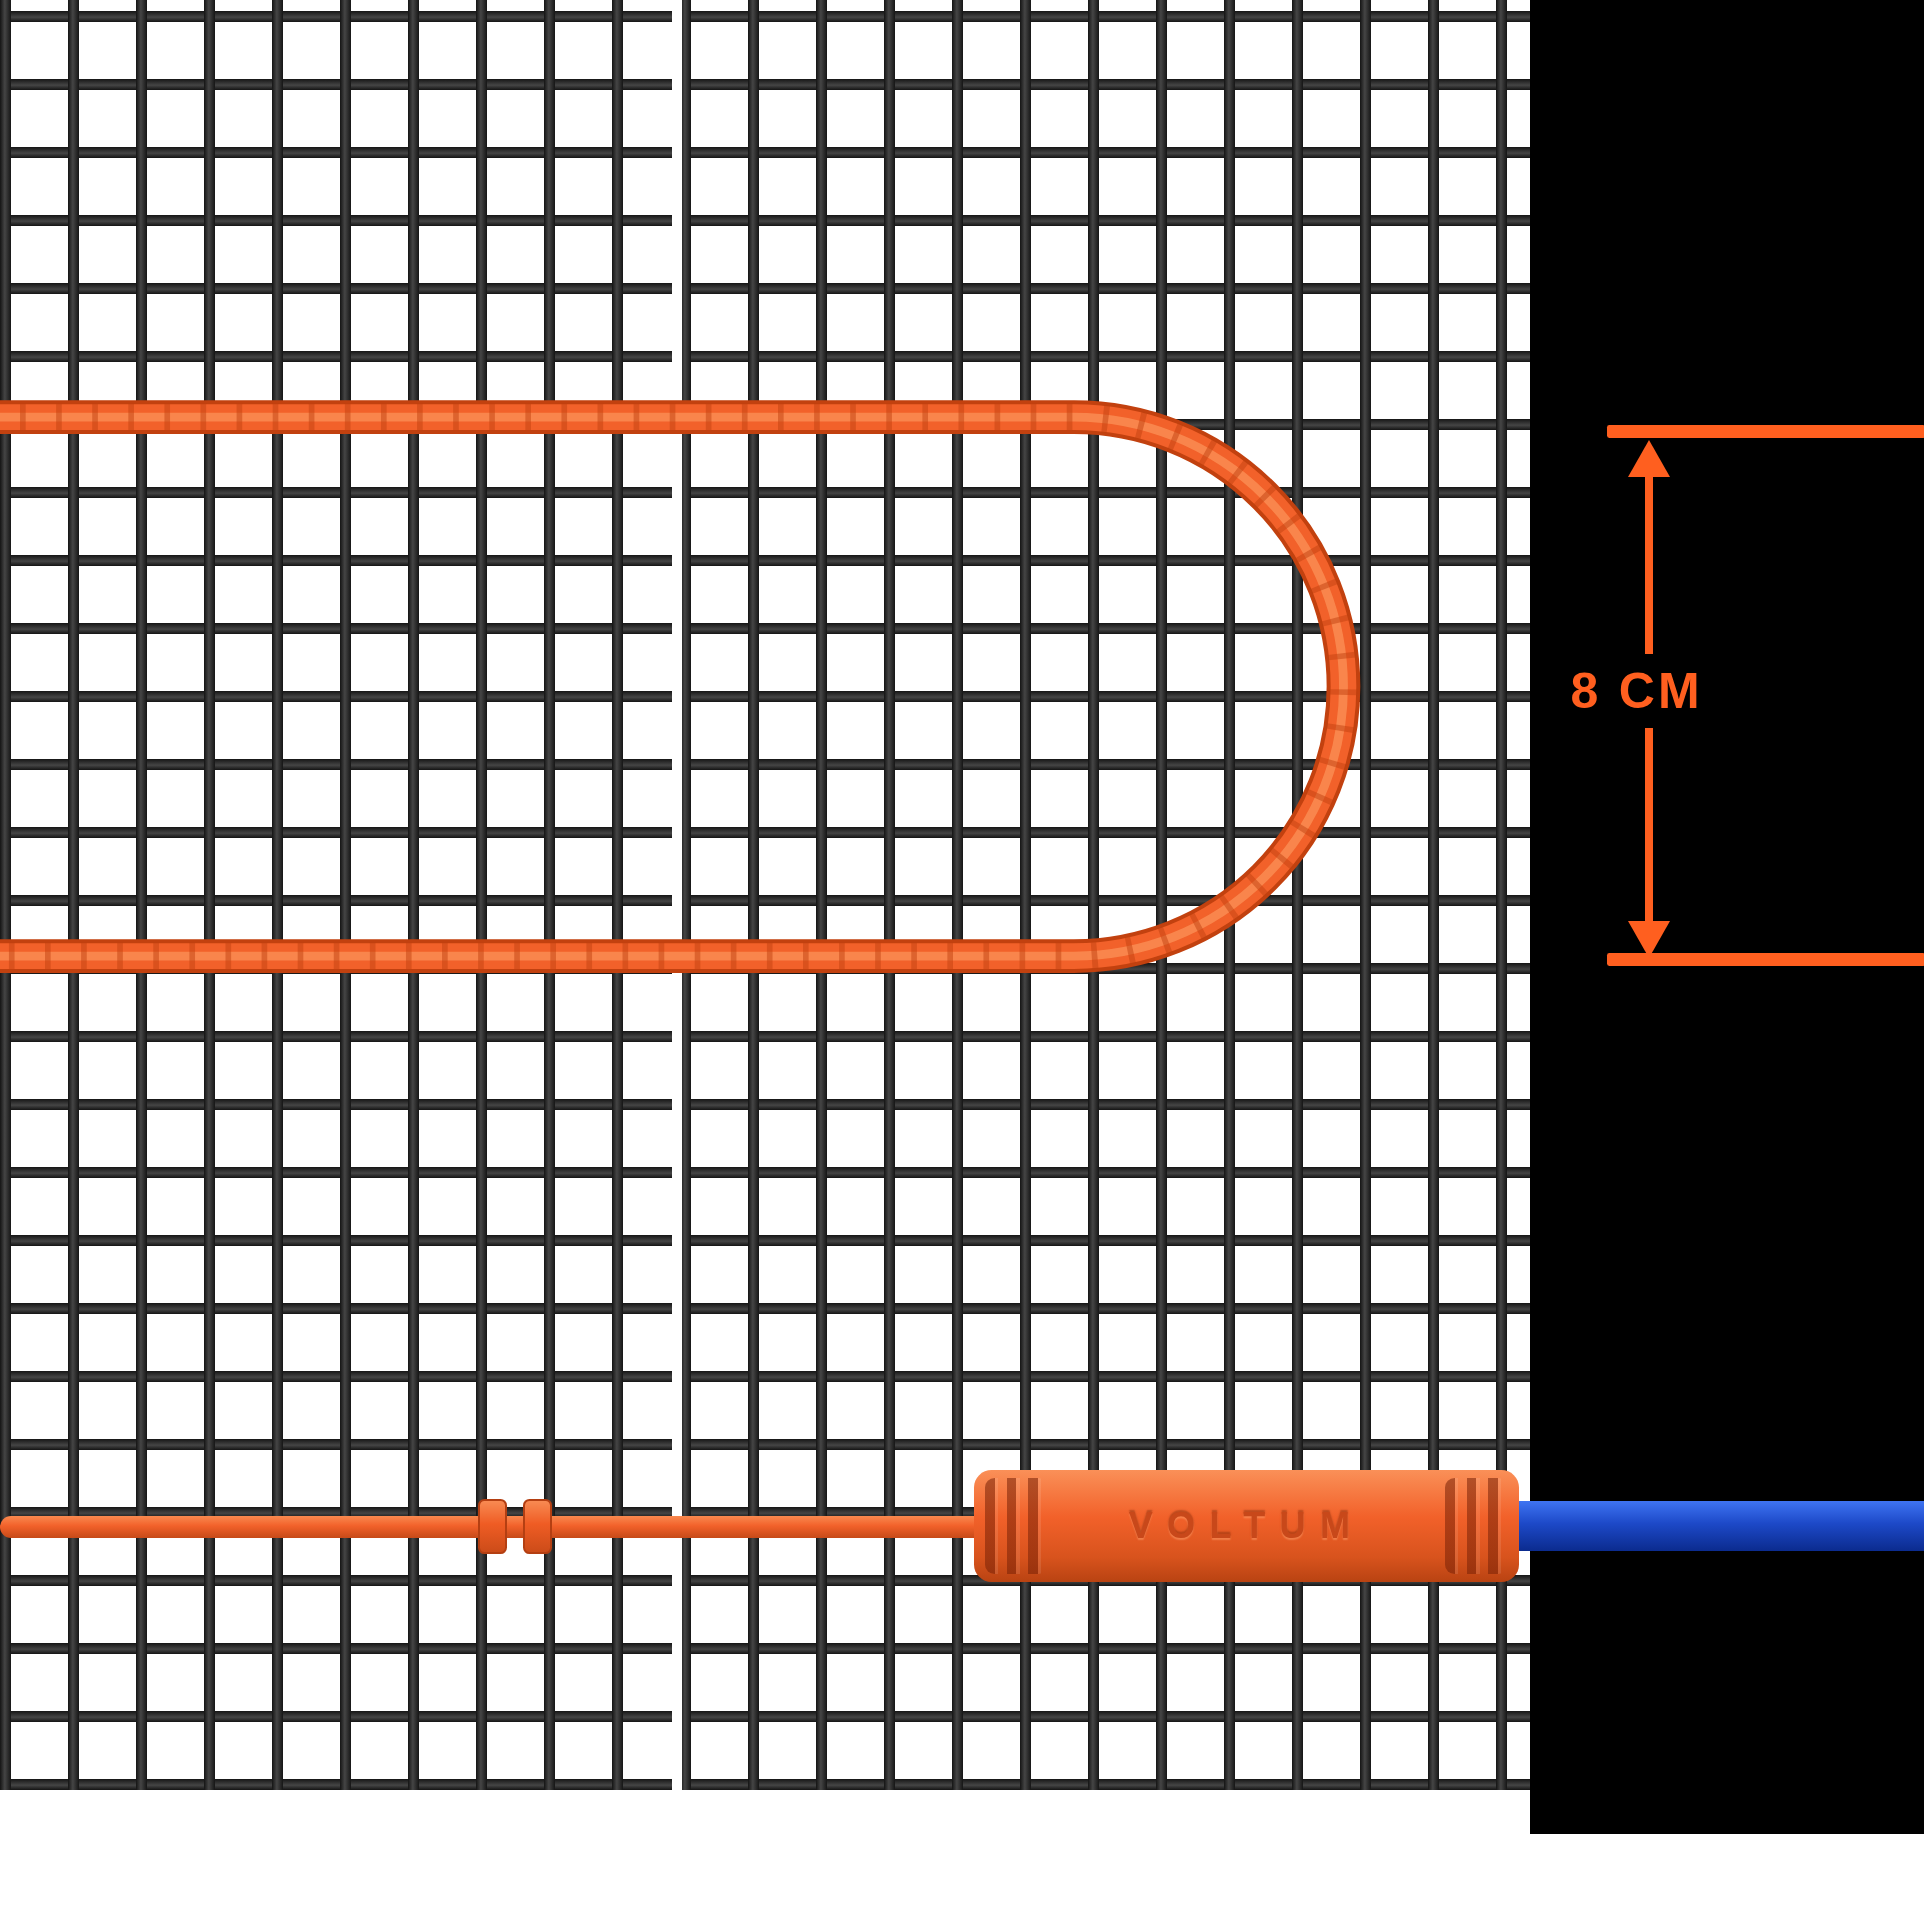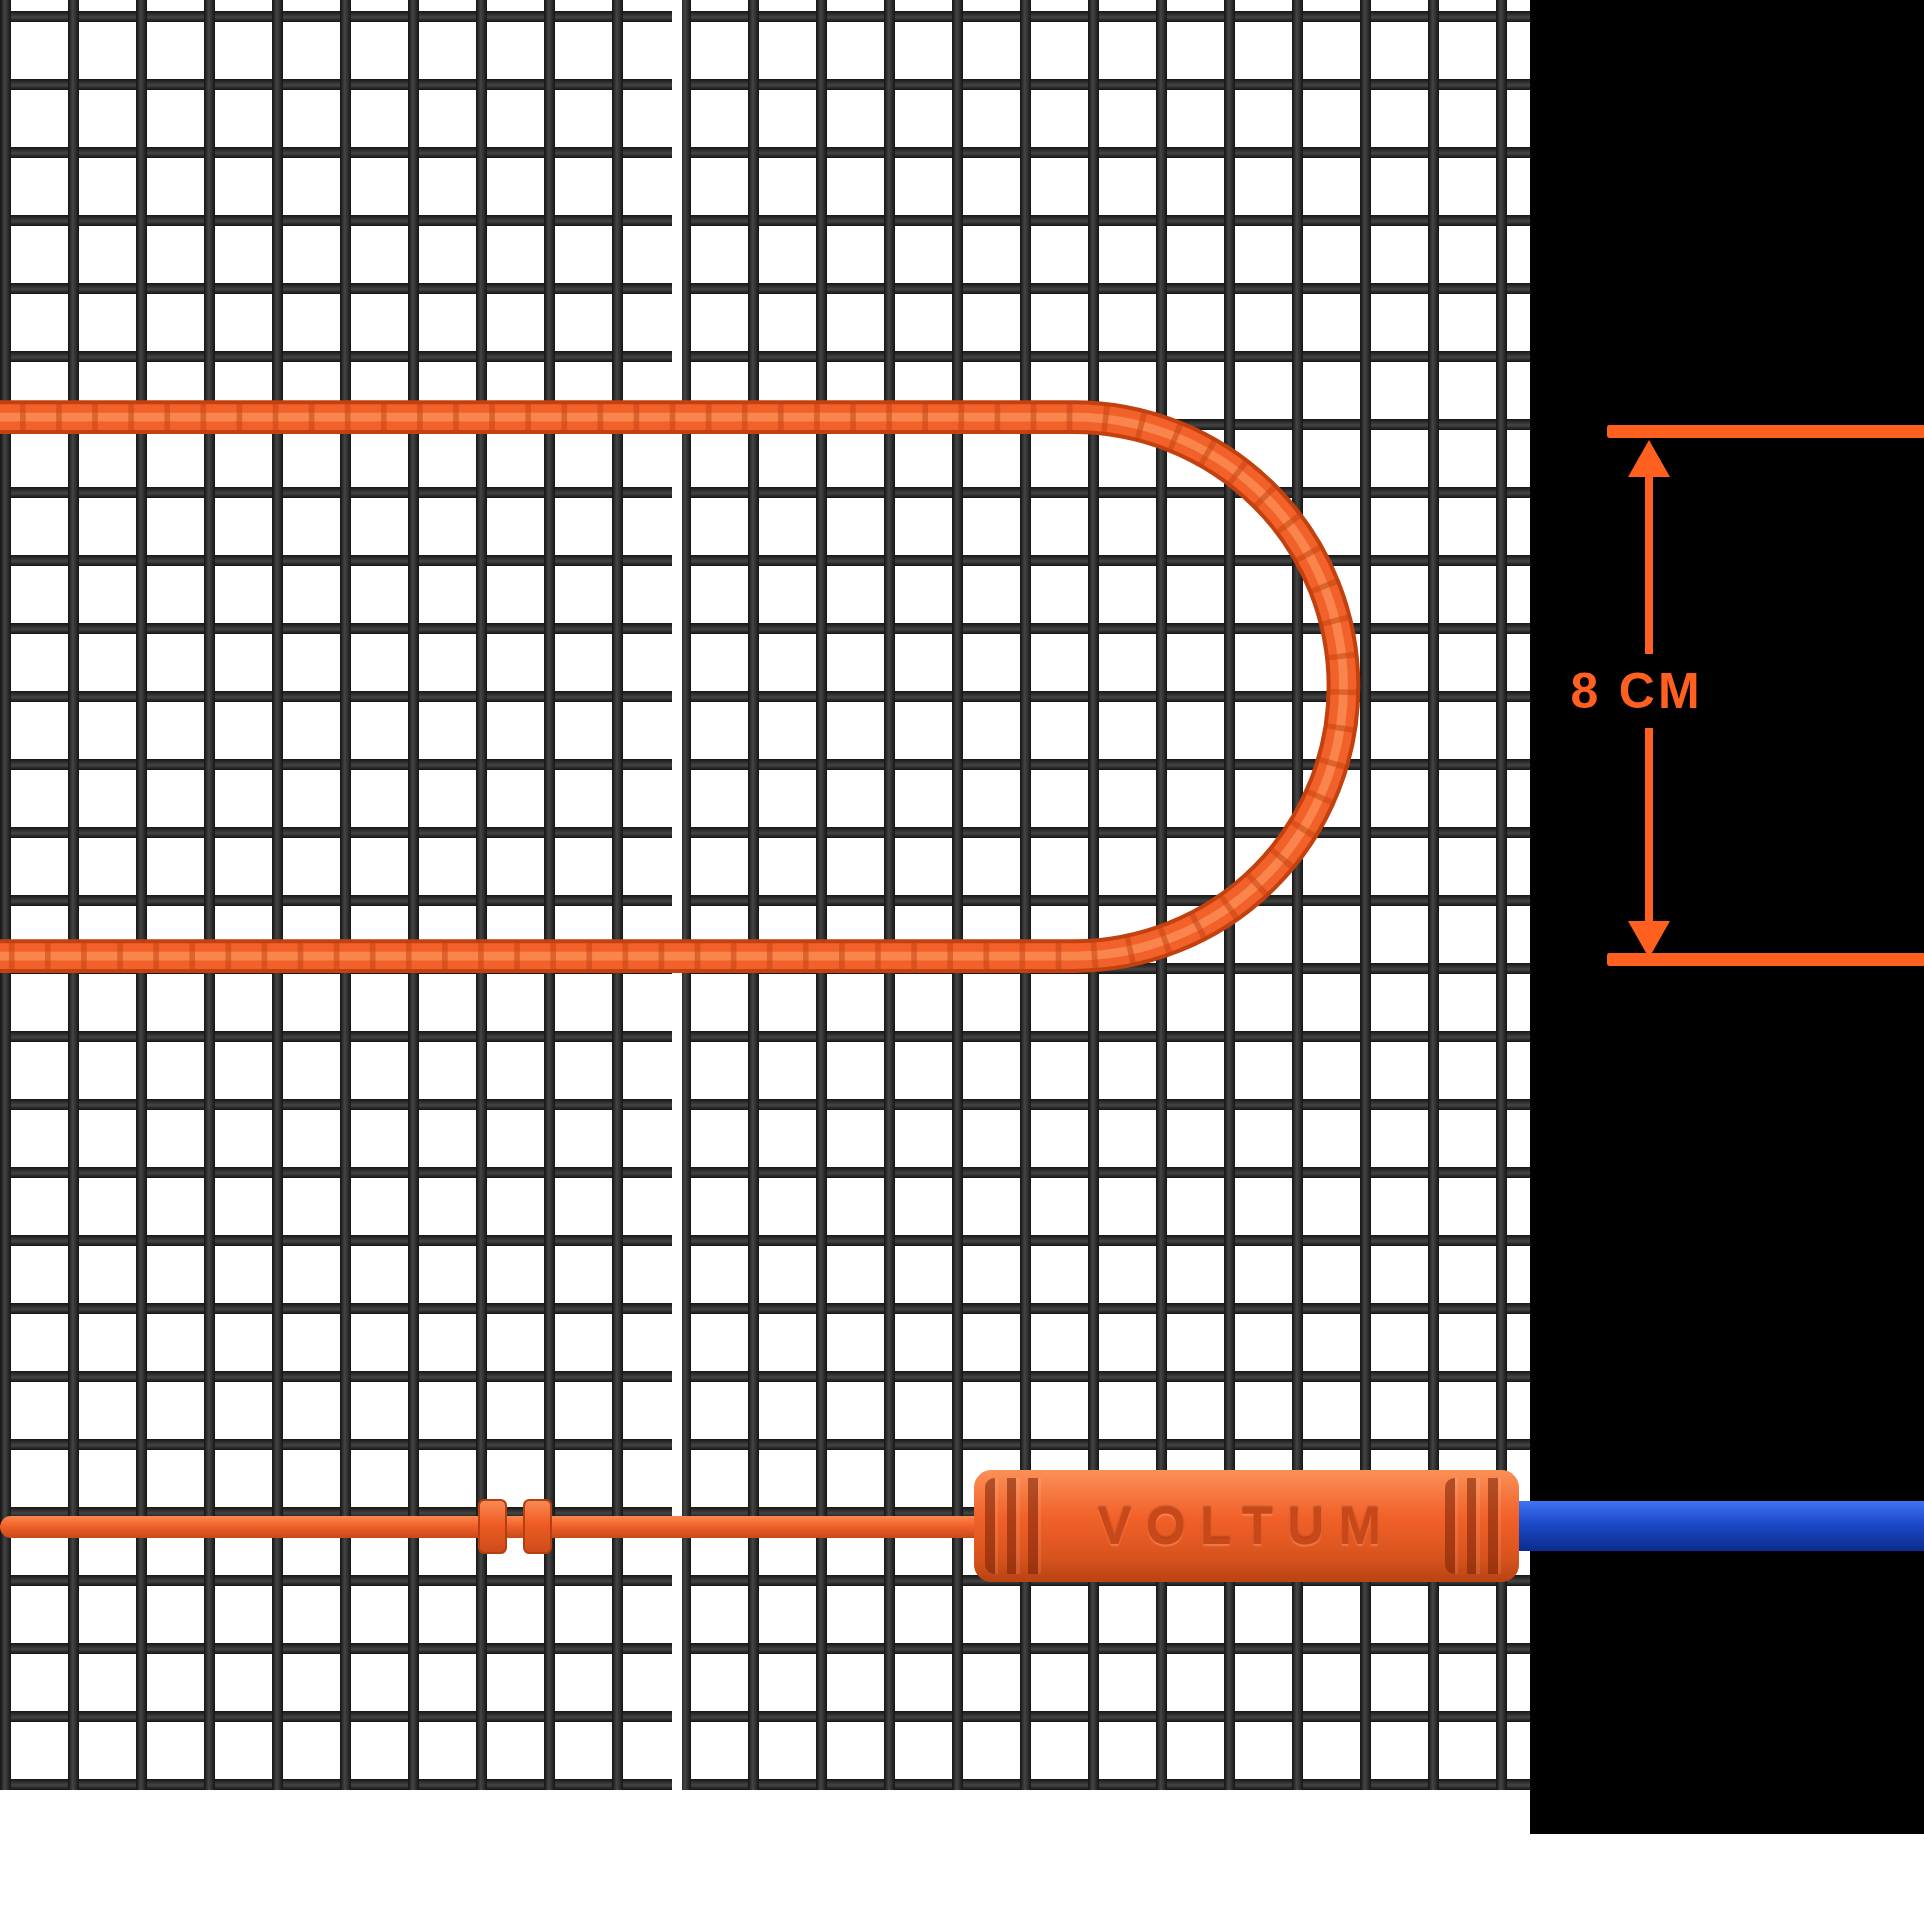--- a/index.html
+++ b/index.html
@@ -119,21 +119,21 @@
     background:
       repeating-linear-gradient(90deg,
         rgba(120,33,6,0.55) 0 9.6px,
         rgba(255,255,255,0.10) 9.6px 13px,
         rgba(0,0,0,0) 13px 21.7px);
   }
   .collar.left{left:11.2px;}
   .collar.right{right:11.2px;}
   .connector-label{
     color:#c8481a;
-    font-size:51px;font-weight:800;
+    font-size:36px;font-weight:800;
     letter-spacing:14.4px;
     text-shadow:0 1.6px 1.6px rgba(255,170,120,0.45), 0 -1.6px 1.6px rgba(90,25,0,0.35);
     user-select:none;
   }
 </style>
 </head>
 <body>
 
 <div class="stage">
 

